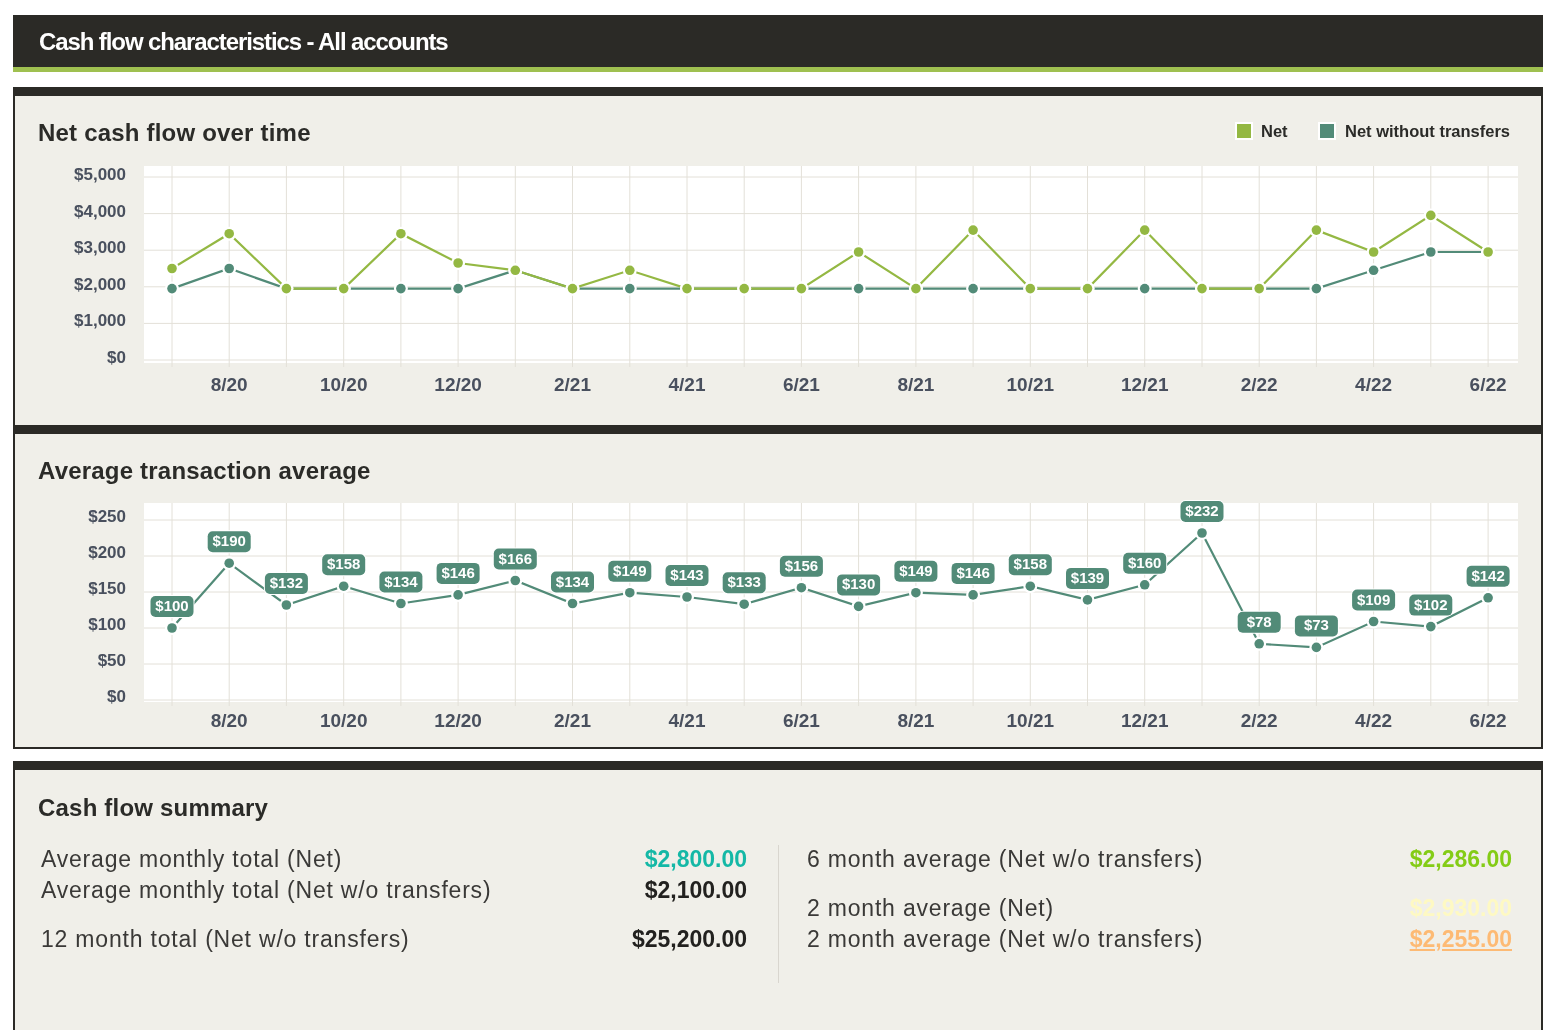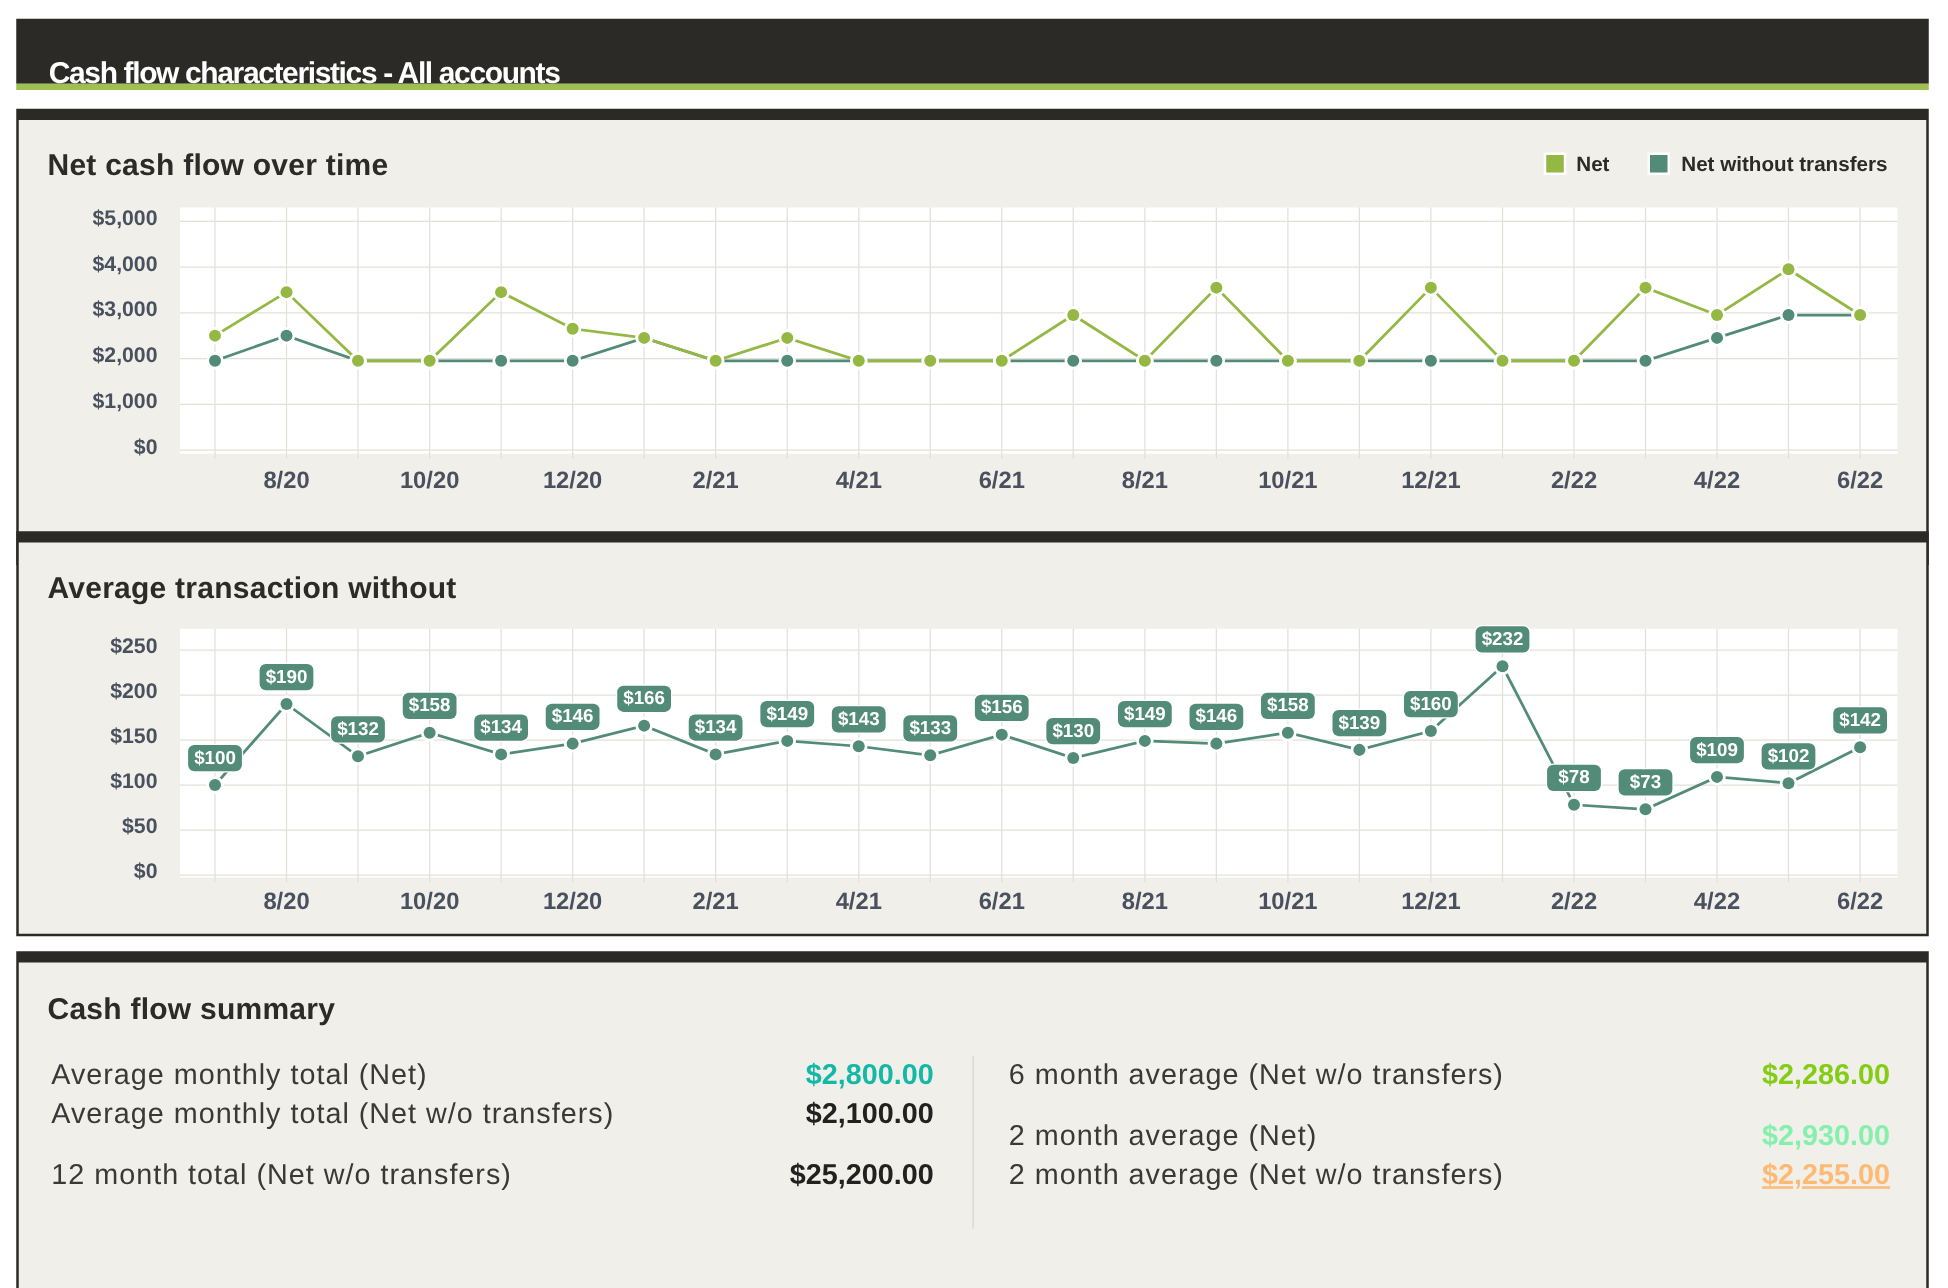--- a/index.html
+++ b/index.html
@@ -5,21 +5,21 @@
   font-family:"Liberation Sans", sans-serif; }
 .abs { position:absolute; }
 .panel { position:absolute; left:13px; width:1530px; background:#2b2a26; }
 .inner { position:absolute; left:2px; right:2px; top:9px; bottom:2px; background:#f0efe9; }
 .ptitle { position:absolute; left:25px; font-size:24px; font-weight:700; color:#2b2b28; letter-spacing:0.2px; }
 svg { position:absolute; left:0; top:0; }
 .row { white-space:nowrap; }
 </style></head>
 <body>
 <div class="abs" style="left:13px; top:15px; width:1530px; height:52px; background:#2b2a26;">
-  <div style="padding:30px 0 0 26px; font-size:24px; font-weight:700; color:#ffffff; letter-spacing:-1.1px;">Cash flow characteristics - All accounts</div>
+  <div style="padding:13px 0 0 26px; font-size:24px; font-weight:700; color:#ffffff; letter-spacing:-1.1px;">Cash flow characteristics - All accounts</div>
 </div>
 <div class="abs" style="left:13px; top:67px; width:1530px; height:5px; background:#9fc050;"></div>
 
 <div class="panel" style="top:87px; height:365px;">
   <div class="inner"></div>
   <div class="ptitle" style="top:32px;">Net cash flow over time</div>
   <svg width="1530" height="323" viewBox="0 0 1530 323">
 <rect x="131" y="79" width="1374" height="197" fill="#ffffff"></rect>
 <line x1="131" y1="273.0" x2="1505" y2="273.0" stroke="#e3e0d8" stroke-width="1"></line>
 <line x1="131" y1="236.4" x2="1505" y2="236.4" stroke="#e3e0d8" stroke-width="1"></line>
@@ -121,21 +121,21 @@
 <circle cx="1475.1" cy="165.0" r="4.8" fill="#94b843" stroke="#ffffff" stroke-width="4.4" paint-order="stroke"></circle>
 <rect x="1223" y="36" width="16" height="16" fill="#94b843" stroke="#ffffff" stroke-width="2"></rect>
 <text x="1248" y="50" font-size="16.5" font-weight="700" fill="#2b2b28">Net</text>
 <rect x="1306" y="36" width="16" height="16" fill="#528b78" stroke="#ffffff" stroke-width="2"></rect>
 <text x="1332" y="50" font-size="16.5" font-weight="700" fill="#2b2b28">Net without transfers</text>
   </svg>
 </div>
 
 <div class="panel" style="top:425px; height:324px;">
   <div class="inner"></div>
-  <div class="ptitle" style="top:32px;">Average transaction without</div>
+  <div class="ptitle" style="top:32px;">Average transaction average</div>
   <svg width="1530" height="324" viewBox="0 0 1530 324">
 <rect x="131" y="78" width="1374" height="199" fill="#ffffff"></rect>
 <line x1="131" y1="275.0" x2="1505" y2="275.0" stroke="#e3e0d8" stroke-width="1"></line>
 <line x1="131" y1="239.0" x2="1505" y2="239.0" stroke="#e3e0d8" stroke-width="1"></line>
 <line x1="131" y1="203.0" x2="1505" y2="203.0" stroke="#e3e0d8" stroke-width="1"></line>
 <line x1="131" y1="167.0" x2="1505" y2="167.0" stroke="#e3e0d8" stroke-width="1"></line>
 <line x1="131" y1="131.0" x2="1505" y2="131.0" stroke="#e3e0d8" stroke-width="1"></line>
 <line x1="131" y1="95.0" x2="1505" y2="95.0" stroke="#e3e0d8" stroke-width="1"></line>
 <line x1="159.0" y1="78" x2="159.0" y2="281" stroke="#e3e0d8" stroke-width="1"></line>
 <line x1="216.2" y1="78" x2="216.2" y2="281" stroke="#e3e0d8" stroke-width="1"></line>
@@ -261,16 +261,16 @@
   <div class="abs" style="left:765px; top:84px; width:1px; height:138px; background:#d9d6cf;"></div>
   <div class="abs" style="left:28px; top:83px; width:706px; font-size:23px; letter-spacing:0.8px; color:#3a3937; line-height:31px;">
     <div class="row">Average monthly total (Net)<span style="float:right; font-weight:700; letter-spacing:0; color:#14b8a6;">$2,800.00</span></div>
     <div class="row">Average monthly total (Net w/o transfers)<span style="float:right; font-weight:700; letter-spacing:0; color:#22211f;">$2,100.00</span></div>
     <div class="row" style="height:18px;"></div>
     <div class="row">12 month total (Net w/o transfers)<span style="float:right; font-weight:700; letter-spacing:0; color:#22211f;">$25,200.00</span></div>
   </div>
   <div class="abs" style="left:794px; top:83px; width:705px; font-size:23px; letter-spacing:0.8px; color:#3a3937; line-height:31px;">
     <div class="row">6 month average (Net w/o transfers)<span style="float:right; font-weight:700; letter-spacing:0; color:#84cc16;">$2,286.00</span></div>
     <div class="row" style="height:18px;"></div>
-    <div class="row">2 month average (Net)<span style="float:right; font-weight:700; letter-spacing:0; color:#86efac;">$2,930.00</span></div>
+    <div class="row">2 month average (Net)<span style="float:right; font-weight:700; letter-spacing:0; color:#fef9c3;">$2,930.00</span></div>
     <div class="row">2 month average (Net w/o transfers)<span style="float:right; font-weight:700; letter-spacing:0; color:#fdba74;text-decoration:underline;">$2,255.00</span></div>
   </div>
 </div>
 
 </body></html>

